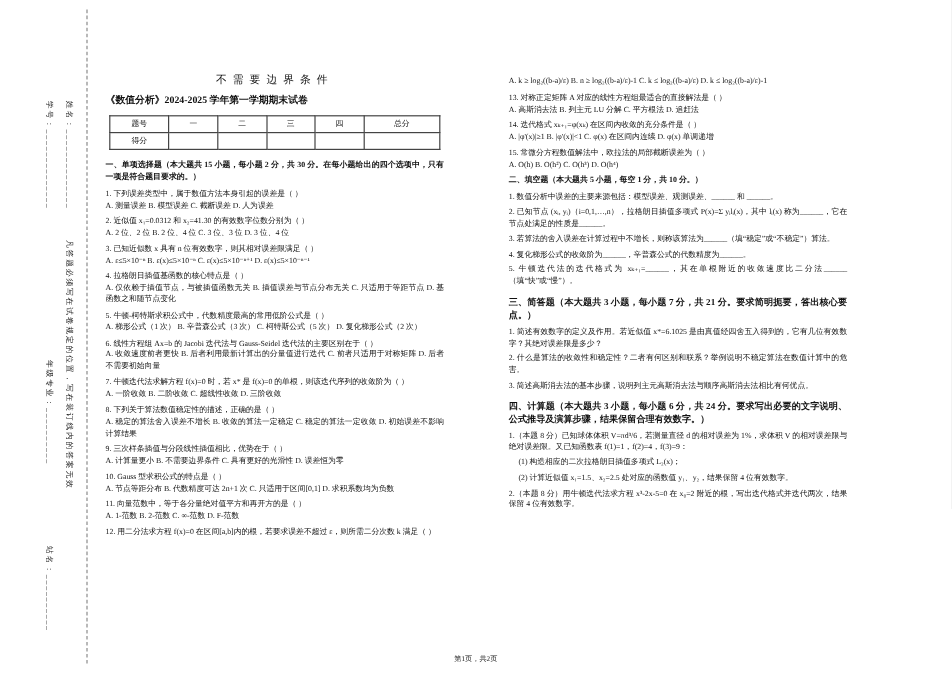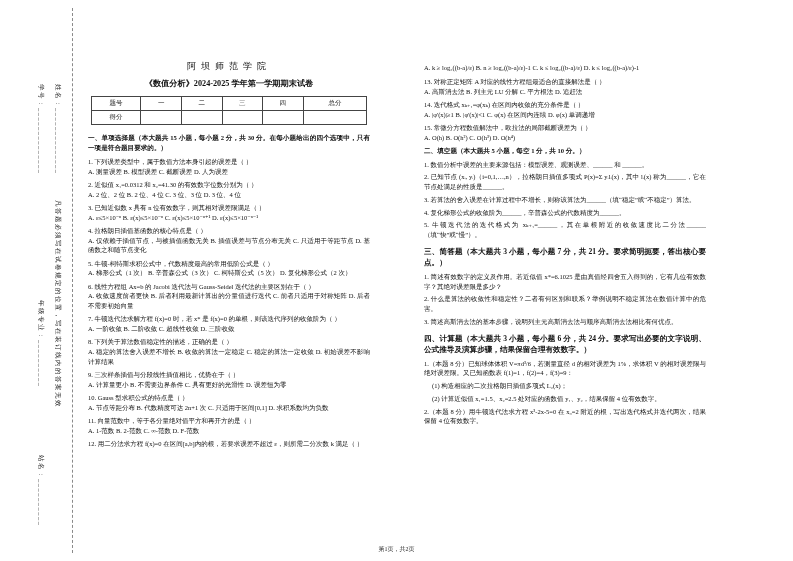--- a/index.html
+++ b/index.html
@@ -13,21 +13,21 @@
   }
   .vt {
     position:absolute; transform:rotate(90deg); transform-origin:top left;
     white-space:nowrap; font-size:6.5px; letter-spacing:1.5px; color:#222;
   }
   .content { position:absolute; left:88px; top:60px; width:618px; }
   .cols { display:flex; gap:18px; }
   .colL { width:300px; }
   .colR { width:300px; padding-top:3px;margin-left:36px; }
   .school { text-align:center; font-size:9px; letter-spacing:5px; margin-bottom:5px; }
-  .title  { text-align:center; font-size:8.2px; font-weight:bold; margin-bottom:7px; }
+  .title  { text-align:left; font-size:8.2px; font-weight:bold; margin-bottom:7px; }
   table.score { width:98%; border-collapse:collapse; margin:0 auto 8px auto; }
   table.score td {
     border:1px solid #444; height:13px; text-align:center;
     font-size:6.5px; padding:0 2px;
   }
   table.score td:first-child { width:18%; }
   .h1 { font-size:6.6px; font-weight:bold; margin:0 0 4px 0; line-height:1.5; text-align:justify; }
   .h2 { font-size:7.6px; font-weight:bold; margin:6px 0 4px 0; line-height:1.45; text-align:justify; }
   .q  { margin:0 0 3.5px 0; }
   .q p, .fi { margin:0; font-size:6.5px; line-height:1.5; text-align:justify; }
@@ -49,21 +49,21 @@
   <div class="vt" style="left:62px; top:84px;">姓名：______________</div>
   <div class="vt" style="left:62px; top:200px;">凡答题必须写在试卷规定的位置，写在装订线内的答案无效</div>
   <div class="vt" style="left:45px; top:84px;">学号：______________</div>
   <div class="vt" style="left:45px; top:300px;">年级专业：__________</div>
   <div class="vt" style="left:45px; top:455px;">站名：__________</div>
 
   <div class="content">
     <div class="cols">
 
       <div class="colL">
-        <div class="school">阿坝师范学院</div>
+        <div class="school">不需要边界条件</div>
         <div class="title">《数值分析》2024-2025 学年第一学期期末试卷</div>
 
         <table class="score">
           <tbody>
             <tr>
               <td>题号</td>
               <td>一</td>
               <td>二</td>
               <td>三</td>
               <td>四</td>

